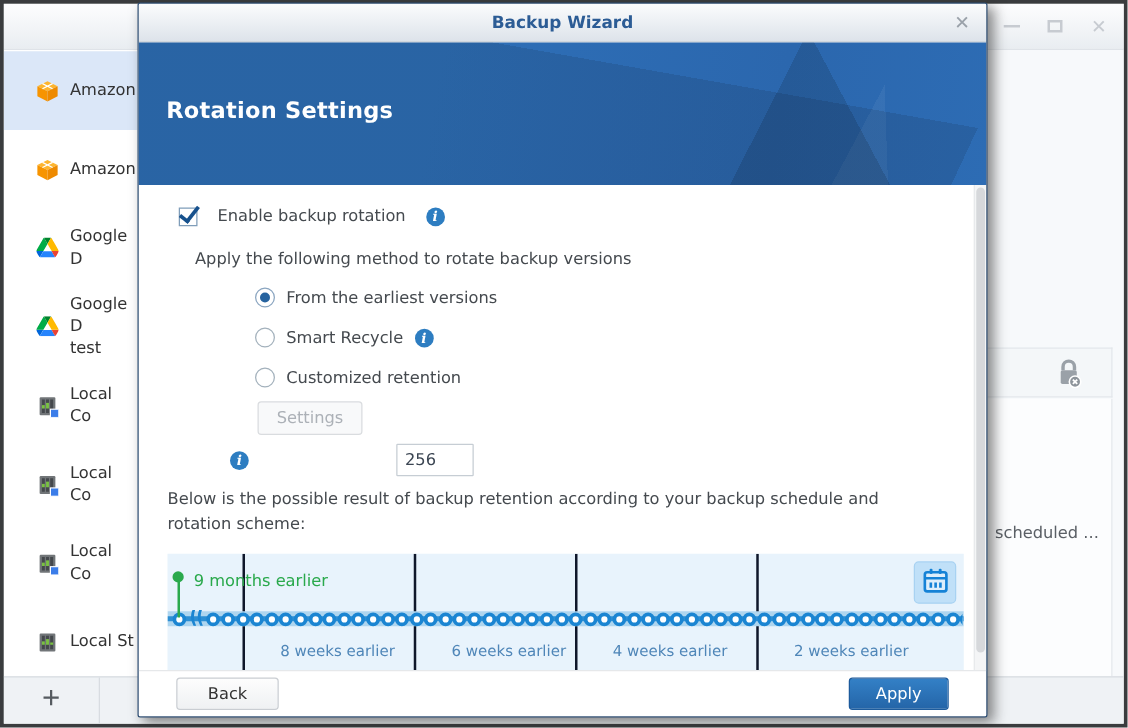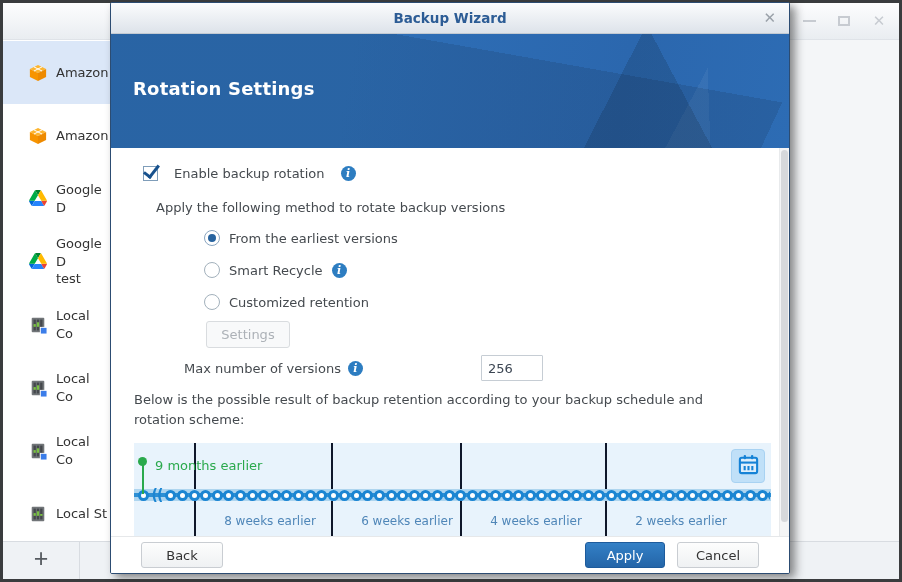--- a/index.html
+++ b/index.html
@@ -211,20 +211,35 @@
               <rect x="5" y="4" width="2.6" height="12" fill="#44484c"></rect>
               <rect x="8.7" y="4" width="2.6" height="12" fill="#44484c"></rect>
               <rect x="12.4" y="4" width="2.6" height="12" fill="#44484c"></rect>
               <rect x="5" y="9" width="2.6" height="3" fill="#7ac143"></rect>
               <rect x="8.7" y="7" width="2.6" height="5" fill="#7ac143"></rect>
               <rect x="12.4" y="10" width="2.6" height="2" fill="#7ac143"></rect>
             </svg></span><span class="s-label">Local St</span></div>
       </div>
   </div>
 
+  <div class="bg-right">
+    <div class="bg-band">
+      <span class="lock-wrap">
+        <svg viewBox="0 0 24 26" width="22" height="24">
+          <path d="M7 10 V7 a5 5 0 0 1 10 0 v3" fill="none" stroke="#9aa1a8" stroke-width="3"></path>
+          <rect x="5" y="10" width="14" height="12" rx="1.5" fill="#9aa1a8"></rect>
+          <circle cx="17.5" cy="20" r="5" fill="#8d949b" stroke="#fff" stroke-width="1.4"></circle>
+          <path d="M15.6 18.1 l3.8 3.8 M19.4 18.1 l-3.8 3.8" stroke="#fff" stroke-width="1.6"></path>
+        </svg>
+      </span>
+    </div>
+    <div class="bg-card">
+      <span class="bg-card-text">scheduled ...</span>
+    </div>
+  </div>
 
   <div class="bottom-bar">
     <button class="add-btn">+</button>
   </div>
 </div>
 
 <section class="dialog">
   <header class="titlebar">
     <span class="dlg-title">Backup Wizard</span>
     <span class="dlg-close">✕</span>
@@ -255,21 +270,20 @@
       </div>
       <div class="radio-row">
         <span class="radio"></span>
         <span>Customized retention</span>
       </div>
     </div>
 
     <button class="settings-btn" disabled="">Settings</button>
 
     <div class="max-row">
-      <span>Max number of versions</span>
       <span class="info-icon"></span>
       <input class="max-input" type="text" value="256" style="">
     </div>
 
     <div class="result-note">Below is the possible result of backup retention according to your backup schedule and rotation scheme:</div>
 
     <div class="timeline">
       <div id="tl-cols">
           <div class="tl-col" style="left: 60px;">
             <span class="tl-col-label">8 weeks earlier</span>
@@ -361,16 +375,15 @@
 
     <div class="scrollbar">
       <div class="scroll-thumb"></div>
     </div>
   </div>
 
   <footer class="dlg-footer">
     <button class="btn btn-plain">Back</button>
     <div class="footer-right">
       <button class="btn btn-apply">Apply</button>
-      <button class="btn btn-plain">Cancel</button>
     </div>
   </footer>
 </section>
 
 </body></html>

